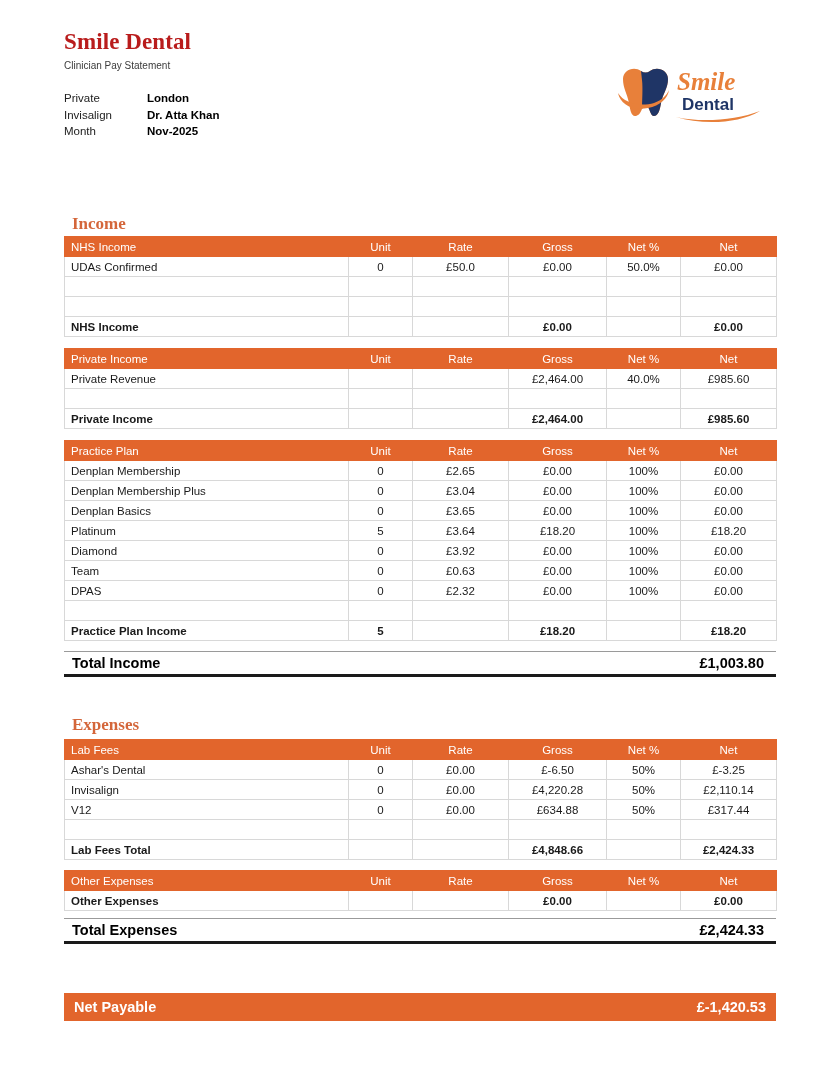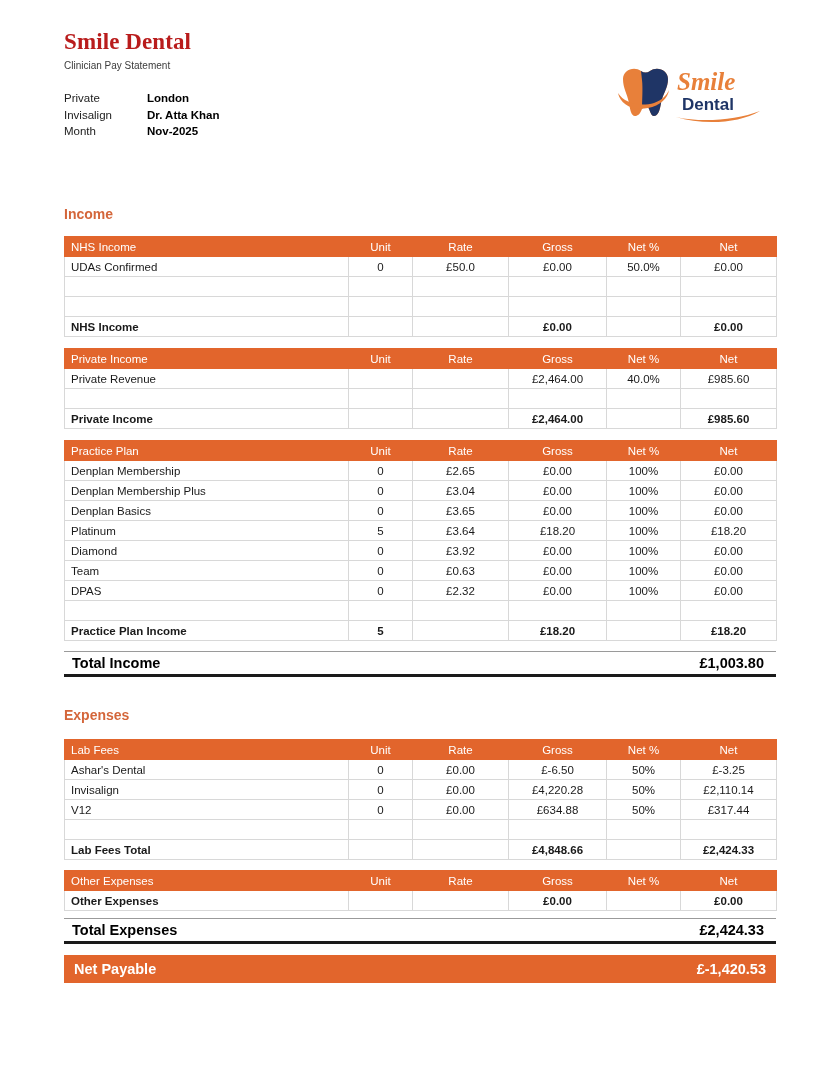--- a/index.html
+++ b/index.html
@@ -68,26 +68,26 @@
   .logo {
     position: absolute;
     right: 46px;
     top: 62px;
     width: 160px;
     height: 62px;
   }
 
   
   .section-heading {
-    font-family: Liberation Sans, sans-serif;
+    font-family: Liberation Serif, serif;
     font-weight: bold;
-    font-size: 14px;
+    font-size: 17px;
     color: #d4663a;
     line-height: 1;
-    margin: 0;
+    margin: 8px;
   }
   #income-heading { position: absolute; left: 64px; top: 207px; }
   #expenses-heading { position: absolute; left: 64px; top: 708px; }
 
   
   table.sheet {
     border-collapse: collapse;
     table-layout: fixed;
     width: 712px;
     font-size: 11.5px;
@@ -505,18 +505,18 @@
         <td class="num">£0.00</td>
       </tr>
     </tbody>
   </table>
 
   <div class="grandtotal" style="top:918px;">
     <span class="gt-label">Total Expenses</span>
     <span class="gt-value">£2,424.33</span>
   </div>
 
-  <div class="netbar" style="top:955px;gap:36px;">
+  <div class="netbar" style="top:993px;gap:36px;">
     <span class="nb-label">Net Payable</span>
     <span class="nb-value">£-1,420.53</span>
   </div>
 
 </div>
 
 </body></html>

